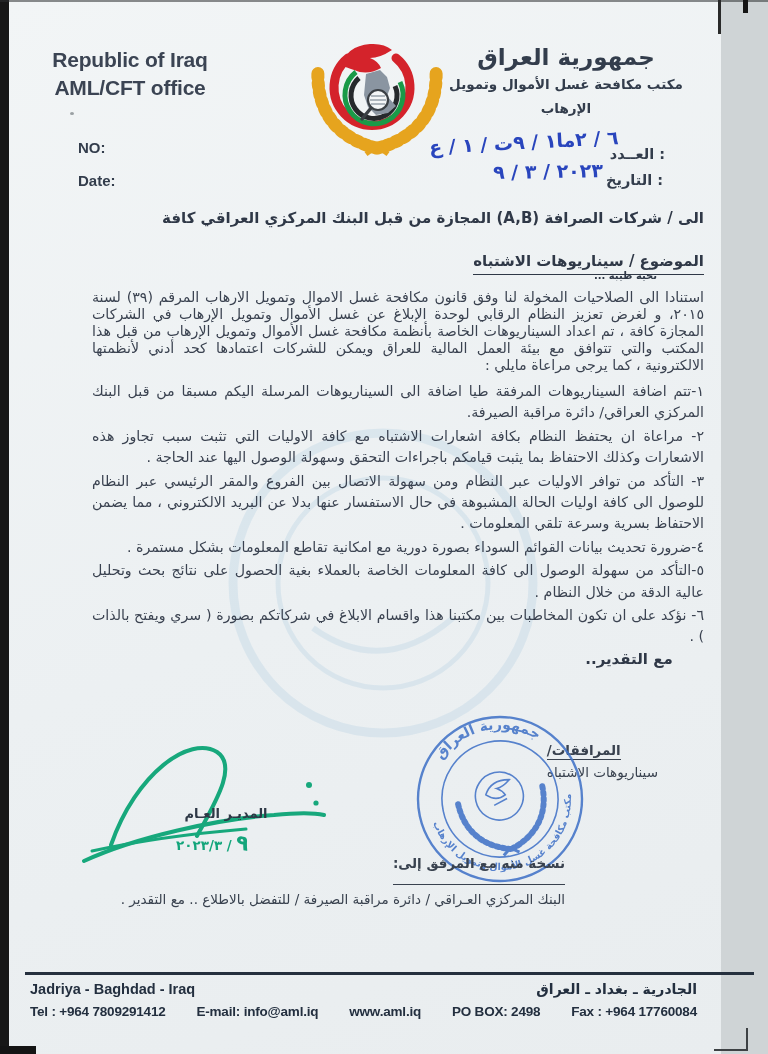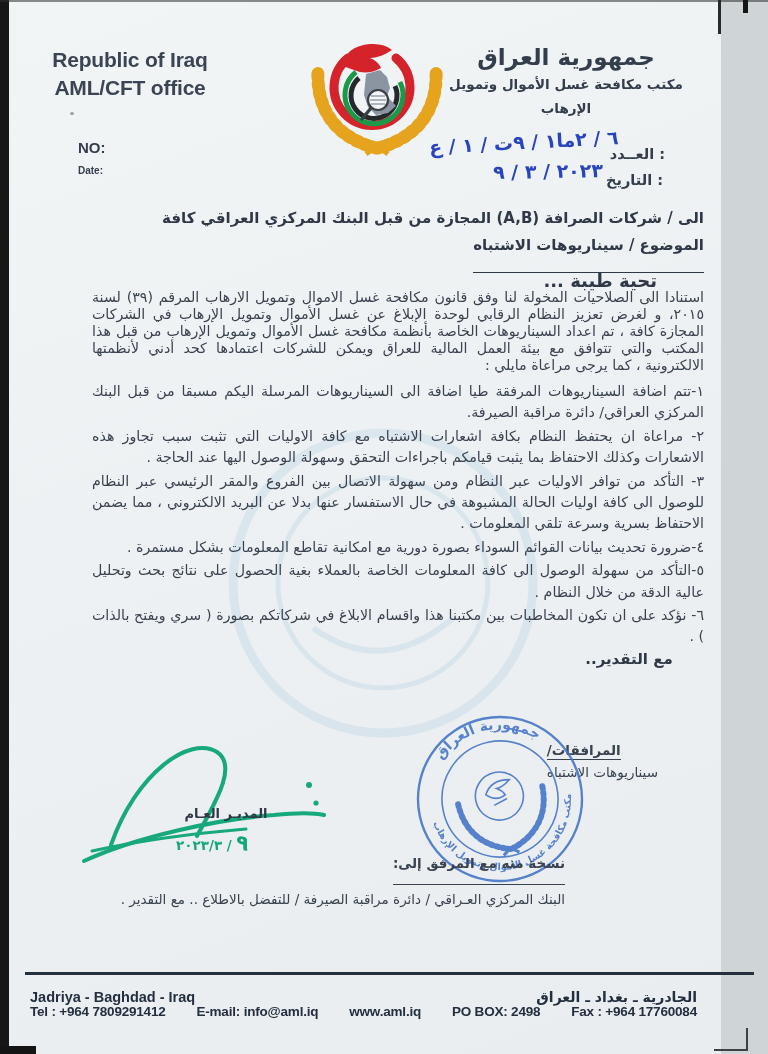--- a/index.html
+++ b/index.html
@@ -20,34 +20,34 @@
   .hdr-en{position:absolute;left:30px;top:46px;width:200px;text-align:center;
           font-family:"Liberation Sans",sans-serif;font-weight:bold;
           font-size:21px;line-height:28px;color:#3b4453;letter-spacing:-.2px;}
   .hdr-ar{position:absolute;right:30px;top:42px;width:250px;text-align:center;color:#333d4c;}
   .hdr-ar .t1{font-size:23px;font-weight:bold;line-height:30px;}
   .hdr-ar .t2{font-size:13.5px;font-weight:bold;line-height:24px;}
   .logo{position:absolute;left:296px;top:26px;}
   
   .no-label{position:absolute;left:78px;top:139px;font-family:"Liberation Sans",sans-serif;
             font-weight:bold;font-size:15px;color:#333d4c;}
-  .date-label{position:absolute;left:78px;top:165px;font-family:"Liberation Sans",sans-serif;
-              font-weight:bold;font-size:10px;color:#333d4c;}
+  .date-label{position:absolute;left:78px;top:172px;font-family:"Liberation Sans",sans-serif;
+              font-weight:bold;font-size:15px;color:#333d4c;}
   .adad-label{position:absolute;right:56px;top:146px;font-weight:bold;font-size:14.5px;color:#333d4c;}
   .tarikh-label{position:absolute;right:58px;top:172px;font-weight:bold;font-size:14.5px;color:#333d4c;}
   .hand{color:#2945bd;letter-spacing:2px;font-size:19px;font-weight:bold;white-space:nowrap;}
   .hand-no{position:absolute;right:102px;top:131px;transform:rotate(-3deg);}
   .hand-date{position:absolute;right:118px;top:160px;transform:rotate(-1deg);letter-spacing:4px;}
   
   .rtl{direction:rtl;unicode-bidi:embed;}
   .head-block{position:absolute;left:92px;top:206px;width:612px;color:#2f3847;}
   .to-line{font-size:15px;font-weight:bold;line-height:24px;}
-  .subject-line{display:inline-block;margin-top:6px;font-size:15px;font-weight:bold;
-                border-bottom:1.6px solid #2f3847;padding-bottom:18px;}
-  .greeting{position:absolute;right:64px;top:270px;font-size:18px;font-weight:bold;color:#2f3847;}
+  .subject-line{display:inline-block;margin-top:22px;font-size:15px;font-weight:bold;
+                border-bottom:1.6px solid #2f3847;padding-bottom:4px;}
+  .greeting{position:absolute;right:64px;top:270px;font-size:10px;font-weight:bold;color:#2f3847;}
   .body-text{position:absolute;left:92px;top:289px;width:612px;text-align:justify;
              font-size:14.2px;color:#3a4250;}
   .body-text p{margin:0;}
   .body-text .intro{line-height:17px;margin-bottom:7px;}
   .body-text .item{line-height:21.4px;margin-bottom:2px;}
   .closing{width:150px;margin:5px 264px 0 0;text-align:center;
            font-size:15px;font-weight:bold;color:#2f3847;}
   
   .attach{position:absolute;right:63px;top:740px;text-align:left;color:#39424f;}
   .attach .lbl{font-size:13.5px;font-weight:bold;border-bottom:1.4px solid #39424f;
@@ -61,21 +61,21 @@
   .sig-date .day{font-size:21px;letter-spacing:0;display:inline-block;transform:rotate(8deg);}
   .stamp{position:absolute;left:413px;top:712px;transform:rotate(-12deg);opacity:.88;}
   .copy-block{position:absolute;right:156px;top:853px;text-align:right;color:#39424f;}
   .copy-block .lbl{display:inline-block;font-size:13.5px;font-weight:bold;
                    border-bottom:1.4px solid #39424f;padding-bottom:13px;}
   .copy-block .val{font-size:13.5px;margin-top:6px;white-space:nowrap;}
   .watermark{position:absolute;left:218px;top:418px;opacity:.14;pointer-events:none;}
   
   .foot-rule{position:absolute;left:25px;top:972px;width:729px;height:3px;background:#25303e;}
   .foot-row1{position:absolute;left:30px;right:24px;top:981px;display:flex;
-             justify-content:space-between;align-items:baseline;margin-top:8px;}
+             justify-content:space-between;align-items:baseline;}
   .foot-row2{position:absolute;left:30px;right:24px;top:1004px;display:flex;
              justify-content:space-between;align-items:flex-end;}
   .foot-en{font-family:"Liberation Sans",sans-serif;font-weight:bold;font-size:14.5px;color:#232f3f;}
   .foot-ar{font-weight:bold;font-size:14px;color:#232f3f;}
   .foot-item{font-family:"Liberation Sans",sans-serif;font-weight:bold;font-size:13.5px;
              color:#232f3f;letter-spacing:-.2px;white-space:nowrap;}
 </style>
 </head>
 <body>
 

